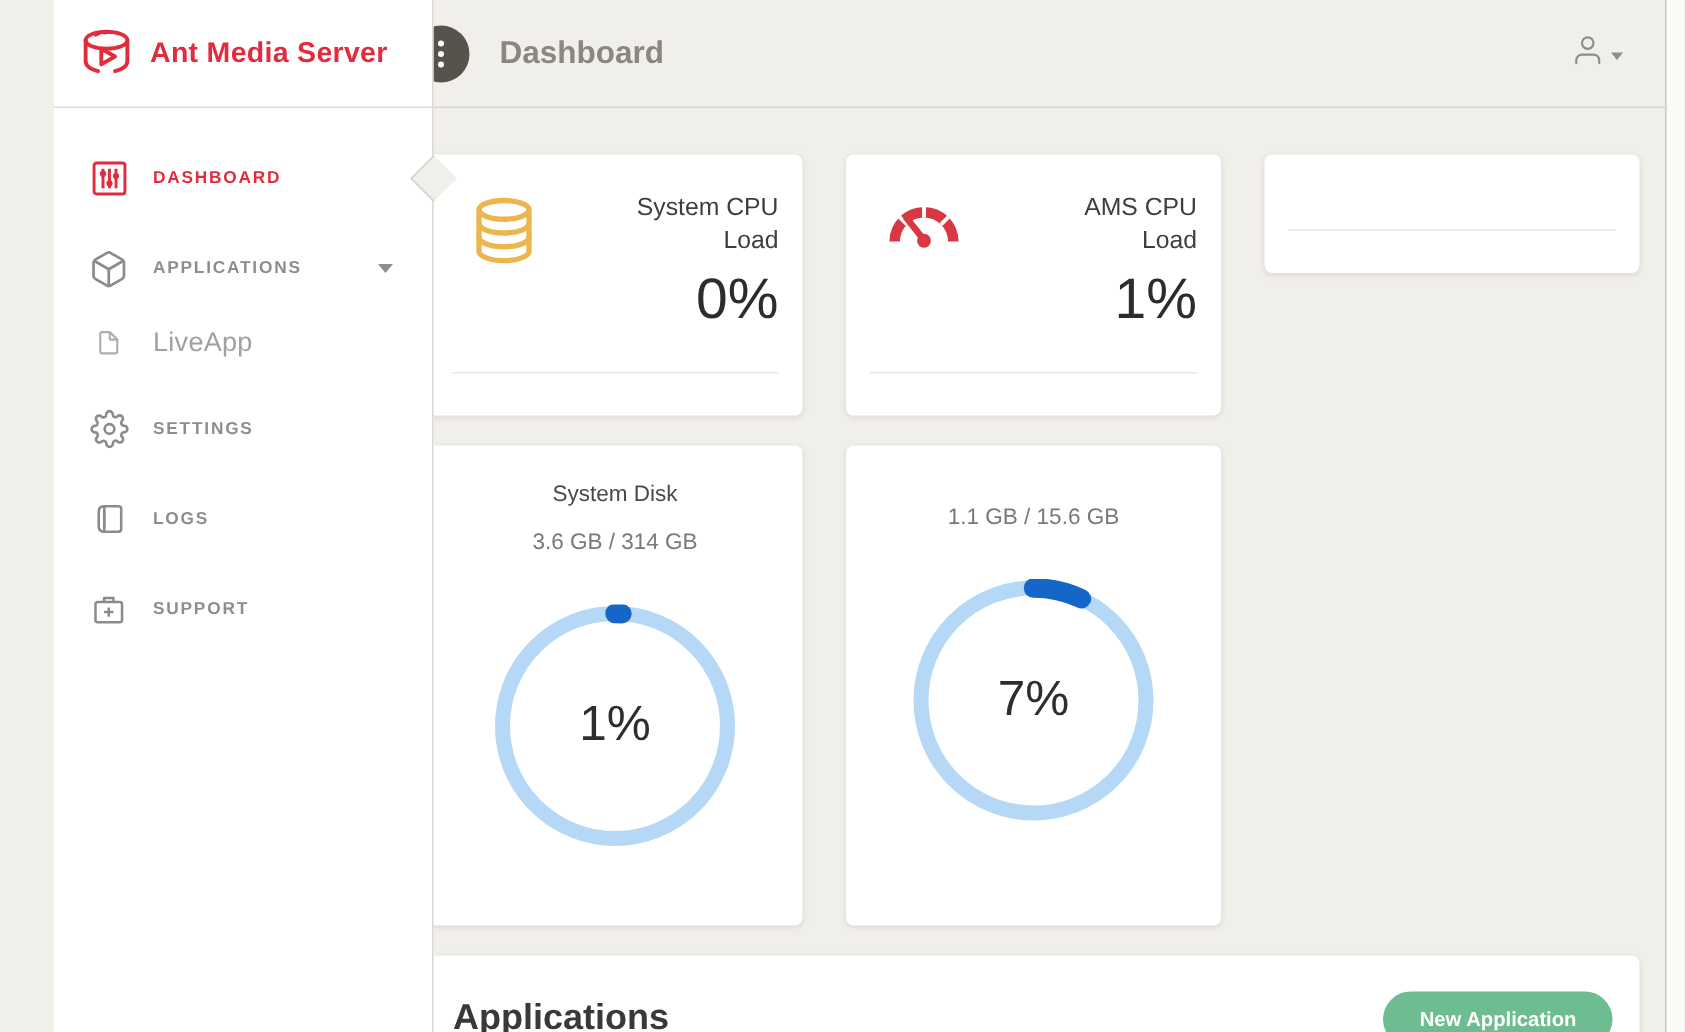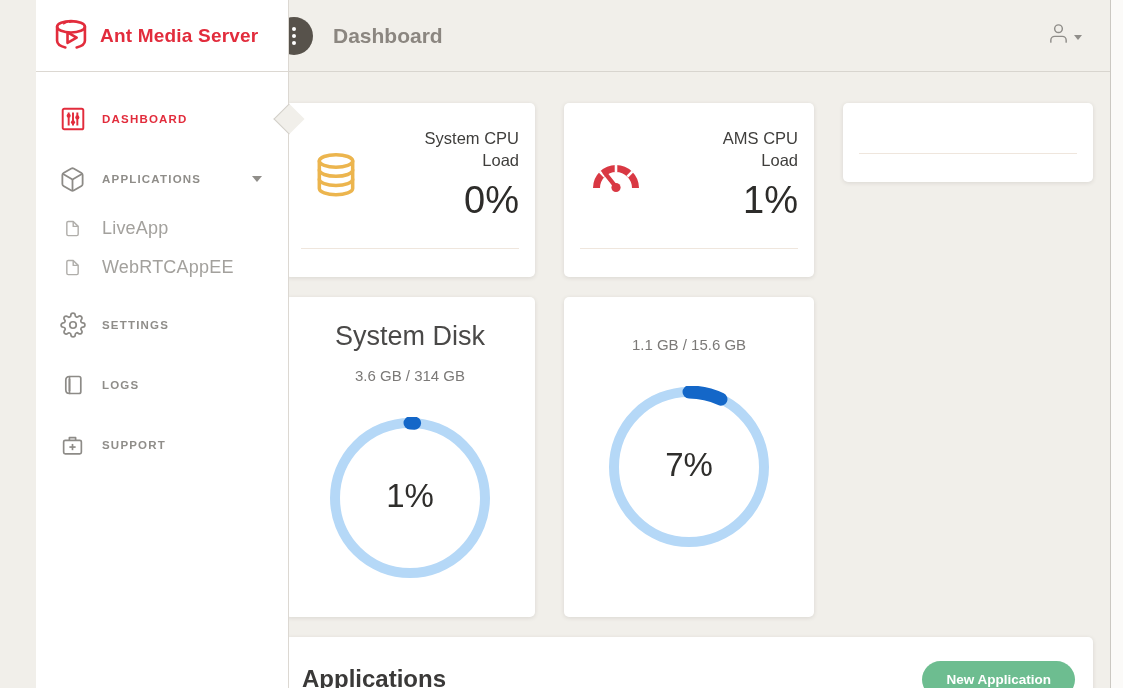--- a/index.html
+++ b/index.html
@@ -49,31 +49,31 @@
   .user-menu{margin-left:auto;display:flex;align-items:center;gap:4px;color:#8f8d89;cursor:pointer;}
   .user-caret{width:0;height:0;border-left:4.5px solid transparent;border-right:4.5px solid transparent;border-top:5.5px solid #908e8a;margin-top:3px;}
 
   
   .content{position:absolute;left:254px;top:73px;right:13px;bottom:0;padding:30px 0 0 31px;overflow:hidden;}
   .cards-row{display:flex;gap:29px;align-items:flex-start;margin-bottom:20px;}
   .card{background:#fff;border-radius:5px;box-shadow:0 1px 4px rgba(60,55,45,.13);}
 
   
   .stat-card{width:250px;padding:24px 16px 0 16px;}
-  .stat-top{display:flex;align-items:center;}
+  .stat-top{display:flex;align-items:flex-start;}
   .stat-icon{margin:3px 0 0 10px;display:flex;}
   .stat-text{margin-left:auto;text-align:right;}
   .stat-label{font-size:16.5px;line-height:22px;color:#3f3e3c;max-width:112px;margin-left:auto;}
   .stat-value{font-size:38px;color:#2d2c2a;margin-top:8px;}
   .stat-divider{height:1px;background:#efe6dd;margin-top:26px;}
   .stat-pad{height:28px;}
 
   
   .gauge-card{width:250px;height:320px;text-align:center;padding-top:24px;}
-  .gauge-title{font-size:27px;color:#4a4948;}
+  .gauge-title{font-size:15px;color:#4a4948;}
   .gauge-usage{font-size:15px;color:#7b7977;margin-top:15px;}
   .gauge-wrap{width:162px;height:162px;margin:33px auto 0;position:relative;}
   .gauge-percent{position:absolute;left:0;right:0;top:50%;transform:translateY(-54%);font-size:33px;color:#2f2e2c;}
 
   
   .apps-panel{width:808px;height:140px;border-radius:5px 5px 0 0;display:flex;align-items:flex-start;padding:24px 18px 0 17px;}
   .apps-title{font-size:24px;color:#3a3938;margin-top:4px;}
   .new-app-btn{margin-left:auto;height:37px;padding:0 24px;border:none;border-radius:19px;background:var(--button-green);color:#fff;font-family:"Liberation Sans",sans-serif;font-weight:700;font-size:13.5px;cursor:pointer;}
 </style>
 </head>
@@ -125,29 +125,20 @@
     <div class="nav-item nav-sub">
       <span class="ic">
         <svg width="17" height="17" viewBox="0 0 24 24" fill="none" stroke="currentColor" stroke-width="2" stroke-linejoin="round">
           <path d="M13 2H6a2 2 0 0 0-2 2v16a2 2 0 0 0 2 2h12a2 2 0 0 0 2-2V9z"></path>
           <polyline points="13 2 13 9 20 9"></polyline>
         </svg>
       </span>
       <span class="lbl">LiveApp</span>
     </div>
 
-    <div class="nav-item nav-sub">
-      <span class="ic">
-        <svg width="17" height="17" viewBox="0 0 24 24" fill="none" stroke="currentColor" stroke-width="2" stroke-linejoin="round">
-          <path d="M13 2H6a2 2 0 0 0-2 2v16a2 2 0 0 0 2 2h12a2 2 0 0 0 2-2V9z"></path>
-          <polyline points="13 2 13 9 20 9"></polyline>
-        </svg>
-      </span>
-      <span class="lbl">WebRTCAppEE</span>
-    </div>
 
     <div class="nav-item nav-main nav-gap">
       <span class="ic">
         <svg width="26" height="26" viewBox="0 0 24 24" fill="none" stroke="currentColor" stroke-width="1.6" stroke-linejoin="round">
           <circle cx="12" cy="12" r="3"></circle>
           <path d="M19.4 15a1.65 1.65 0 0 0 .33 1.82l.06.06a2 2 0 0 1 0 2.83 2 2 0 0 1-2.83 0l-.06-.06a1.65 1.65 0 0 0-1.82-.33 1.65 1.65 0 0 0-1 1.51V21a2 2 0 0 1-2 2 2 2 0 0 1-2-2v-.09A1.65 1.65 0 0 0 9 19.4a1.65 1.65 0 0 0-1.82.33l-.06.06a2 2 0 0 1-2.83 0 2 2 0 0 1 0-2.83l.06-.06a1.65 1.65 0 0 0 .33-1.82 1.65 1.65 0 0 0-1.51-1H3a2 2 0 0 1-2-2 2 2 0 0 1 2-2h.09A1.65 1.65 0 0 0 4.6 9a1.65 1.65 0 0 0-.33-1.82l-.06-.06a2 2 0 0 1 0-2.83 2 2 0 0 1 2.83 0l.06.06a1.65 1.65 0 0 0 1.82.33H9a1.65 1.65 0 0 0 1-1.51V3a2 2 0 0 1 2-2 2 2 0 0 1 2 2v.09a1.65 1.65 0 0 0 1 1.51 1.65 1.65 0 0 0 1.82-.33l.06-.06a2 2 0 0 1 2.83 0 2 2 0 0 1 0 2.83l-.06.06a1.65 1.65 0 0 0-.33 1.82V9a1.65 1.65 0 0 0 1.51 1H21a2 2 0 0 1 2 2 2 2 0 0 1-2 2h-.09a1.65 1.65 0 0 0-1.51 1z"></path>
         </svg>
       </span>
       <span class="lbl">SETTINGS</span>
     </div>

